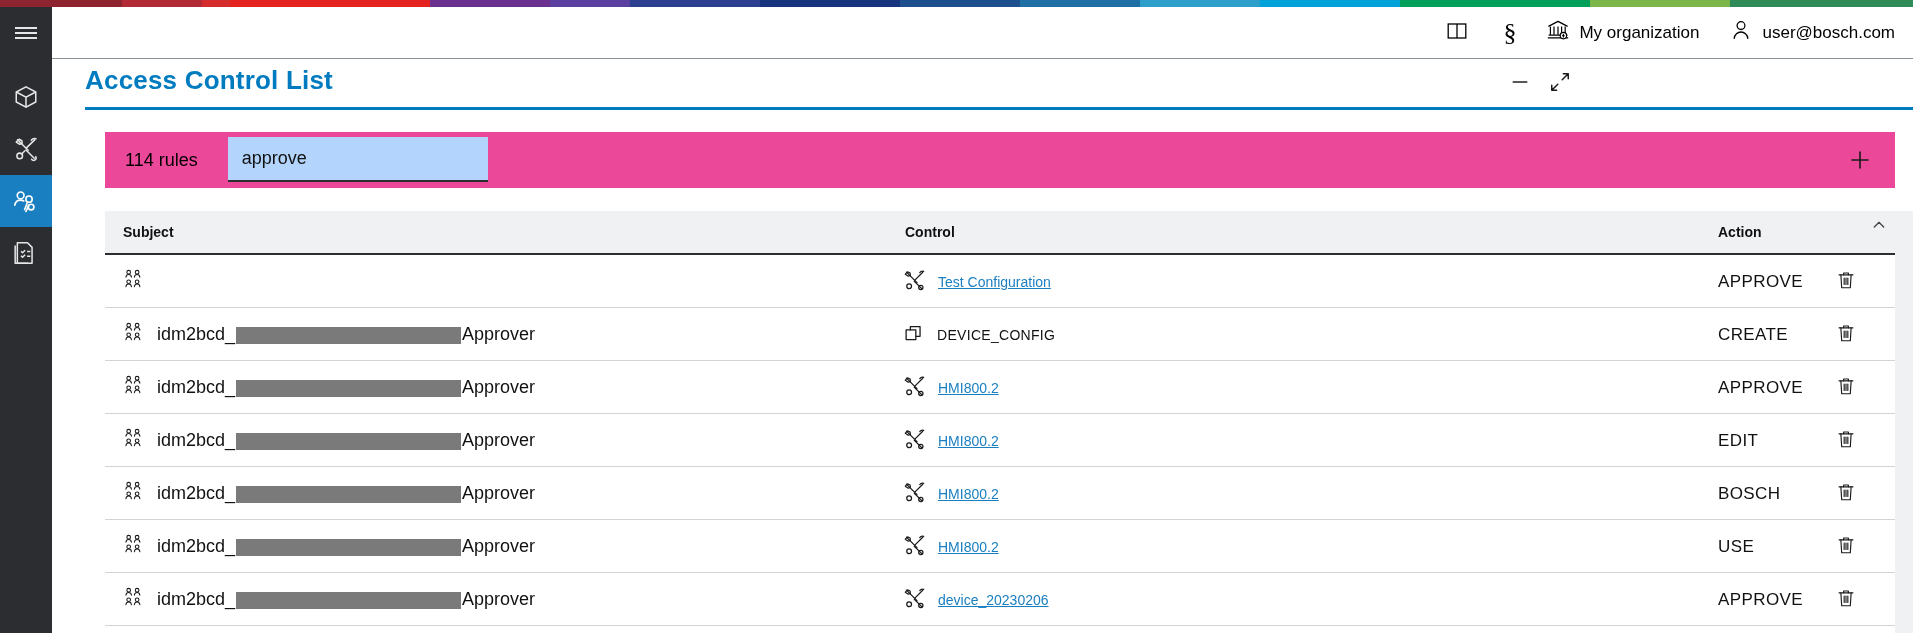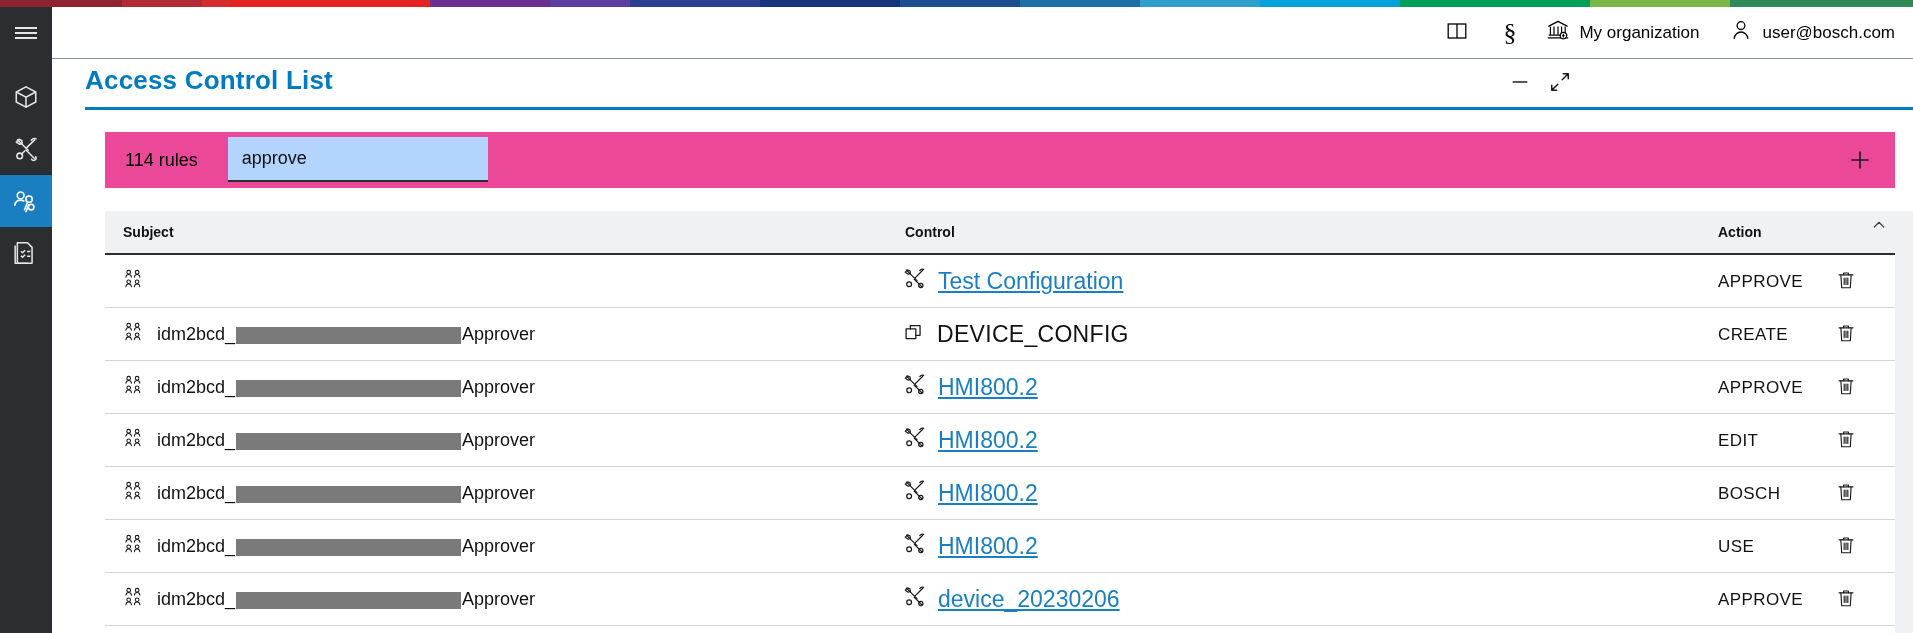--- a/index.html
+++ b/index.html
@@ -155,21 +155,21 @@
     font-size: 18px; color: #111;
   }
   .redact {
     display: inline-block; height: 17px;
     background: #7a7a7a; vertical-align: middle;
     margin: 0 1px;
   }
   .cell-resource {
     position: absolute; left: 798px; top: 0; height: 53px;
     display: flex; align-items: center; gap: 12px;
-    font-size: 23px;
+    font-size: 14px;
   }
   .res-link {
     color: #1a7fc1; text-decoration: underline; cursor: pointer;
   }
   .res-plain { color: #111; letter-spacing: 0.3px; }
   .cell-action {
     position: absolute; left: 1613px; top: 0; height: 53px;
     display: flex; align-items: center;
     font-size: 17px; color: #111; letter-spacing: 0.4px;
   }

